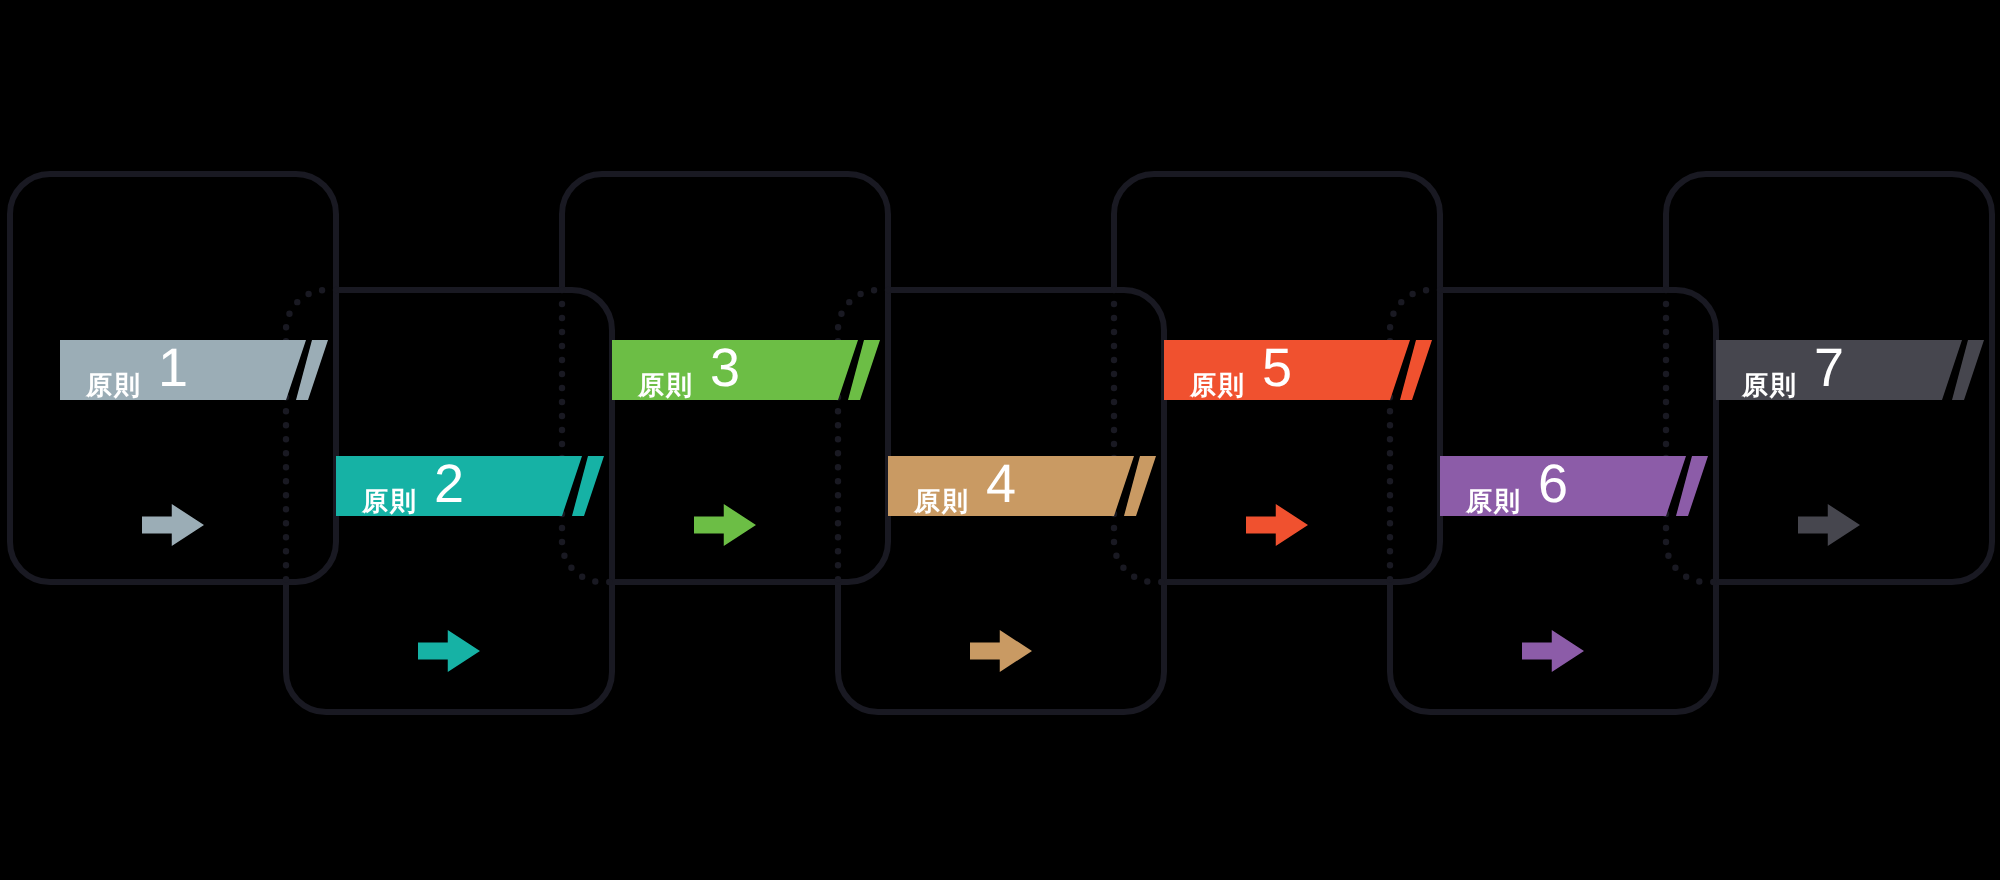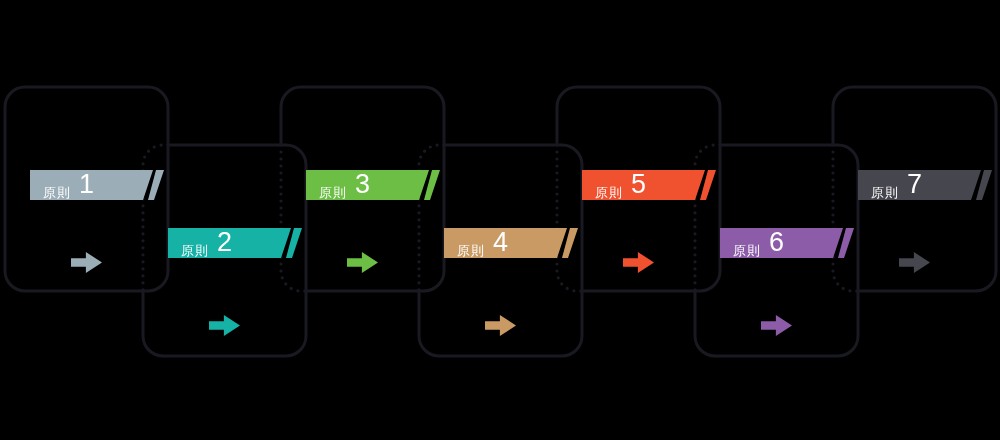--- a/index.html
+++ b/index.html
@@ -19,21 +19,21 @@
     background:var(--c);
     clip-path:polygon(0 0,123px 0,113px 100%,0 100%);
     display:flex;align-items:center;gap:8px;
     padding-left:13px;box-sizing:border-box;
   }
   .banner-stripe{
     position:absolute;left:0;top:0;width:100%;height:100%;
     background:var(--c);
     clip-path:polygon(126px 0,134px 0,124px 100%,118px 100%);
   }
-  .prefix{font-size:13px;font-weight:normal;color:#ffffff;letter-spacing:1px;white-space:nowrap;margin-top:15px;}
+  .prefix{font-size:13px;font-weight:bold;color:#ffffff;letter-spacing:1px;white-space:nowrap;margin-top:15px;}
   .num{font-size:27px;font-weight:300;color:#ffffff;line-height:1;transform:translateY(-1px);}
   .arrow{
     position:absolute;left:66px;width:31px;height:21px;background:var(--c);
     clip-path:polygon(0 30%,48% 30%,48% 0,100% 50%,48% 100%,48% 70%,0 70%);
   }
   .card.top .arrow{top:165px;}
   .card.bottom .arrow{top:170px;}
 </style>
 </head>
 <body>

